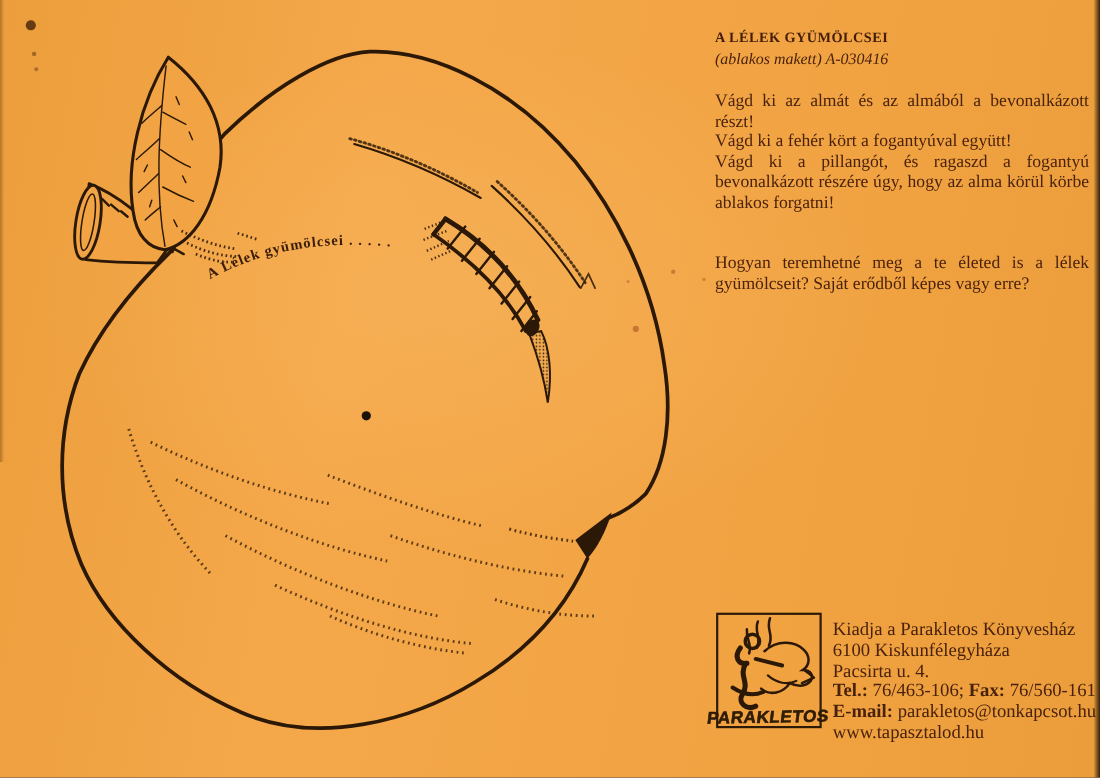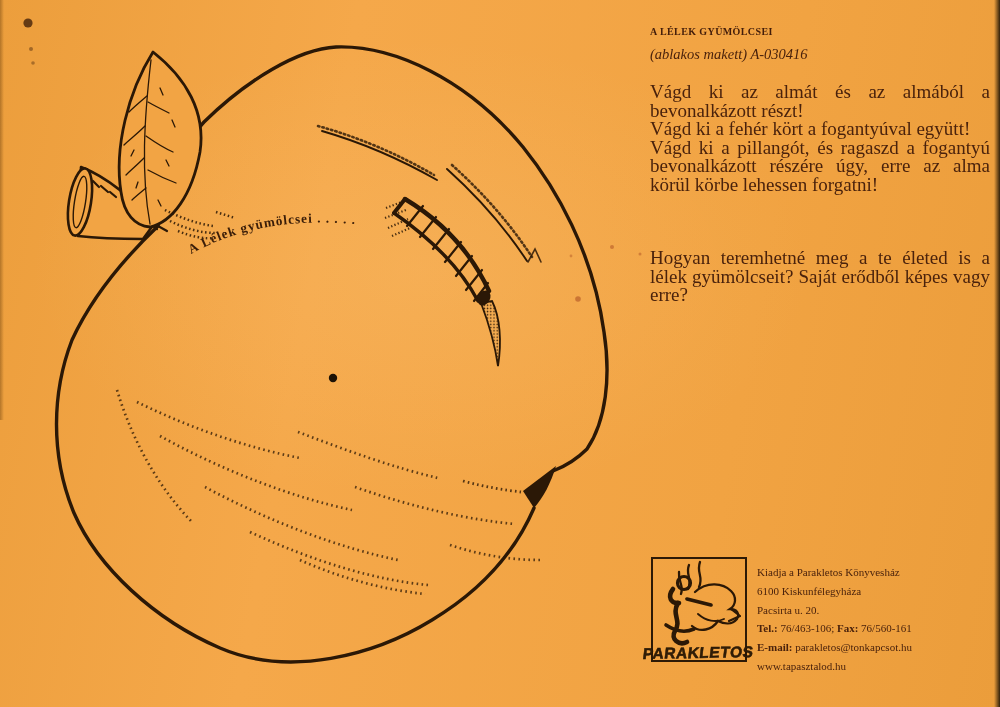--- a/index.html
+++ b/index.html
@@ -10,34 +10,34 @@
       linear-gradient(100deg, #ec9e3c, #f5a84a 32%, #f1a342 72%, #eb9d3b);
     font-family:"Liberation Serif","DejaVu Serif",serif;
     color:#4a220c;
   }
   .edge-right{position:absolute; right:0; top:0; width:6px; height:707px;
     background:linear-gradient(to left, #30200a, rgba(48,32,10,0)); }
   .edge-left{position:absolute; left:0; top:0; width:4px; height:420px;
     background:linear-gradient(to right, rgba(110,66,14,0.45), rgba(110,66,14,0)); }
   svg.art{position:absolute; left:0; top:0;}
   .col{position:absolute; left:650px; width:340px;}
-  .title{top:26px; font-size:10px; font-weight:bold; letter-spacing:0.4px; color:#431d0a;}
+  .title{top:26px; font-size:13px; font-weight:bold; letter-spacing:0.4px; color:#431d0a;}
   .subtitle{top:46px; font-size:14.5px; font-style:italic; font-weight:400; color:#4a220c;}
-  .para{font-size:19px; line-height:18.6px; text-align:justify;}
+  .para{font-size:16px; line-height:18.6px; text-align:justify;}
   .para p{margin:0;}
   .instructions{top:83px;}
-  .reflection{top:249px;}
+  .reflection{top:231px;}
   .logo-box{position:absolute; left:651px; top:557px; width:92px; height:101px;
     border:2px solid #2d1a06;}
   .wordmark{position:absolute; left:643px; top:644px; width:110px; text-align:center;
     font-family:"Liberation Sans","DejaVu Sans",sans-serif;
     font-size:15.5px; font-weight:800; letter-spacing:0.5px; color:#311d06;
     transform:skewX(-8deg) rotate(-1deg); -webkit-text-stroke:0.5px #1e1104;}
   .contact{position:absolute; left:757px; top:563px; width:240px;
-    font-size:11px; line-height:18.8px;}
+    font-size:17px; line-height:18.8px;}
   .contact p{margin:0;}
   .b{font-weight:bold;text-align:center;}
 </style>
 </head>
 <body>
 
 <div class="page">
 
   <svg class="art" width="1000" height="707" viewBox="0 0 1000 707">
     <defs>
@@ -155,21 +155,21 @@
       </g>
     </g>
   </svg>
 
   <div class="col title">A LÉLEK GYÜMÖLCSEI</div>
   <div class="col subtitle">(ablakos makett) A-030416</div>
 
   <div class="col para instructions">
     <p>Vágd ki az almát és az almából a bevonalkázott részt!</p>
     <p>Vágd ki a fehér kört a fogantyúval együtt!</p>
-    <p>Vágd ki a pillangót, és ragaszd a fogantyú bevonalká­zott részére úgy, erre az alma körül körbe lehessen forgatni!</p>
+    <p>Vágd ki a pillangót, és ragaszd a fogantyú bevonalká­zott részére úgy, hogy az alma körül körbe ablakos forgatni!</p>
   </div>
 
   <div class="col para reflection">
     <p>Hogyan teremhetné meg a te életed is a lélek gyümölcseit? Saját erődből képes vagy erre?</p>
   </div>
 
   <div class="logo-box">
     <svg width="88" height="97" viewBox="0 0 88 97">
       <g fill="none" stroke="#2b1806" stroke-linecap="round">
 
@@ -187,21 +187,21 @@
         <path d="M13,66 C22,72 32,74 41,70" stroke-width="3.6"></path>
         <path d="M34,40 L58,46" stroke-width="3.6"></path>
       </g>
     </svg>
   </div>
   <div class="wordmark">PARAKLETOS</div>
 
   <div class="contact">
     <p>Kiadja a Parakletos Könyvesház</p>
     <p>6100 Kiskunfélegyháza</p>
-    <p>Pacsirta u. 20.</p>
+    <p>Pacsirta u. 4.</p>
     <p><span class="b">Tel.:</span><span> 76/463-106; </span><span class="b">Fax:</span><span> 76/560-161</span></p>
     <p><span class="b">E-mail:</span><span> parakletos@tonkapcsot.hu</span></p>
     <p>www.tapasztalod.hu</p>
   </div>
 
   <div class="edge-left"></div>
   <div class="edge-right"></div>
 </div>
 
 </body></html>

